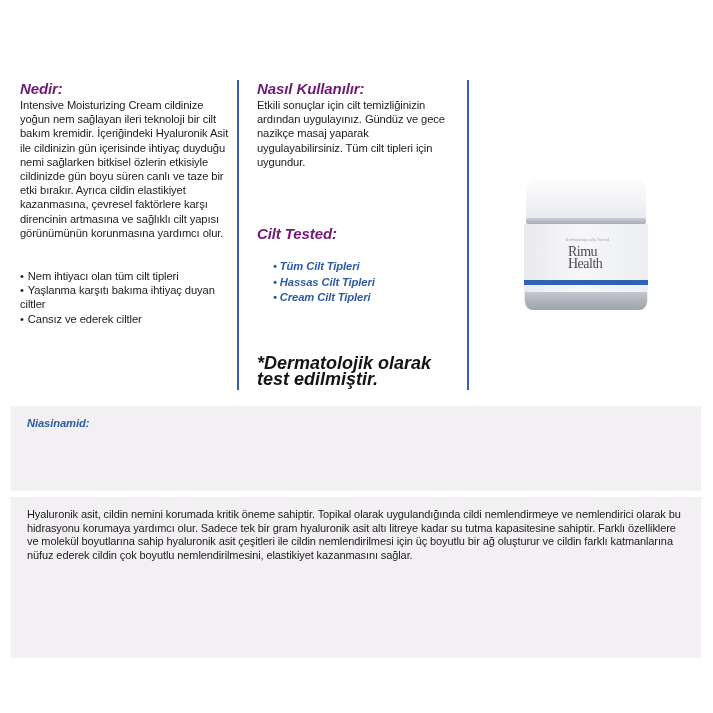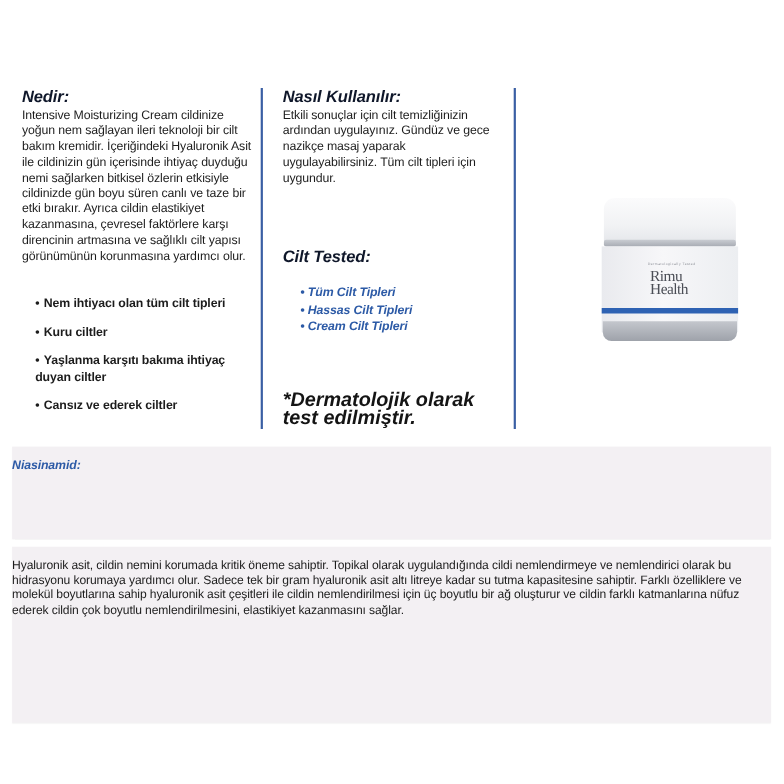--- a/index.html
+++ b/index.html
@@ -20,30 +20,30 @@
       width: 2px;
       background: #3a5fa4;
     }
     .col {
       position: absolute;
       font-size: 11.2px;
       line-height: 14.2px;
       letter-spacing: -0.1px;
     }
     .h-title {
-      color: #0f172a;
+      color: #701a75;
       font-weight: bold;
       font-style: italic;
       font-size: 15px;
       line-height: 18px;
       margin: 0;
     }
     .para { margin: 0; white-space: pre-line; }
     .bullets { margin: 0; padding: 0; list-style: none; }
-    .bullets li { margin: 12px; padding: 0; font-weight: bold; }
+    .bullets li { margin: 0; padding: 0; }
     .bullets li .dot { margin-right: 4px; }
     .skin-list { margin: 16px; padding: 0; list-style: none; }
     .skin-list li {
       color: #2c5aa6;
       font-weight: bold;
       font-style: italic;
       font-size: 11.2px;
       line-height: 15.5px;
     }
     .derm {
@@ -55,38 +55,38 @@
       color: #141414;
     }
     .box {
       position: absolute;
       left: 11px;
       width: 690px;
       background: #f3f0f3;
       box-shadow: 0 1px 1px rgba(0,0,0,0.04);
     }
     .box-inner {
-      padding: 11px 16px 0 0;
+      padding: 11px 16px 0 16px;
       font-size: 11px;
       line-height: 13.5px;
       letter-spacing: -0.1px;
       color: #1c1c1c;
     }
     .box-title {
       color: #2c5aa6;
       font-weight: bold;
       font-style: italic;
       font-size: 11.2px;
       line-height: 13px;
       margin: 0;
     }
     
     .jar {
       position: absolute;
-      left: 547px;
+      left: 524px;
       top: 180px;
       width: 102px;
       height: 132px;
     }
     .jar-lid {
       position: absolute;
       left: 2px; top: 0;
       width: 120px; height: 42px;
       background: linear-gradient(180deg, #fbfbfc 0%, #f1f2f4 60%, #e4e6ea 100%);
       border-radius: 10px 10px 3px 3px;
@@ -137,21 +137,20 @@
 <body>
 
 <div class="vline" style="left:237px; top:80px; height:310px;"></div>
 <div class="vline" style="left:467px; top:80px; height:310px;"></div>
 
 <div class="col" style="left:20px; top:80px; width:212px;">
   <h2 class="h-title">Nedir:</h2>
   <p class="para">Intensive Moisturizing Cream cildinize yoğun nem sağlayan ileri teknoloji bir cilt bakım kremidir. İçeriğindeki Hyaluronik Asit ile cildinizin gün içerisinde ihtiyaç duyduğu nemi sağlarken bitkisel özlerin etkisiyle cildinizde gün boyu süren canlı ve taze bir etki bırakır. Ayrıca cildin elastikiyet kazanmasına, çevresel faktörlere karşı direncinin artmasına ve sağlıklı cilt yapısı görünümünün korunmasına yardımcı olur.</p>
   <ul class="bullets" style="margin-top:29px;">
     <li><span class="dot">•</span><span>Nem ihtiyacı olan tüm cilt tipleri</span></li>
-    <li><span class="dot">•</span><span>Kuru ciltler</span></li>
     <li><span class="dot">•</span><span>Yaşlanma karşıtı bakıma ihtiyaç duyan ciltler</span></li>
     <li><span class="dot">•</span><span>Cansız ve ederek ciltler</span></li>
   </ul>
 </div>
 
 <div class="col" style="left:257px; top:80px; width:200px;">
   <h2 class="h-title">Nasıl Kullanılır:</h2>
   <p class="para">Etkili sonuçlar için cilt temizliğinizin ardından uygulayınız. Gündüz ve gece nazikçe masaj yaparak uygulayabilirsiniz. Tüm cilt tipleri için uygundur.</p>
 </div>
 

